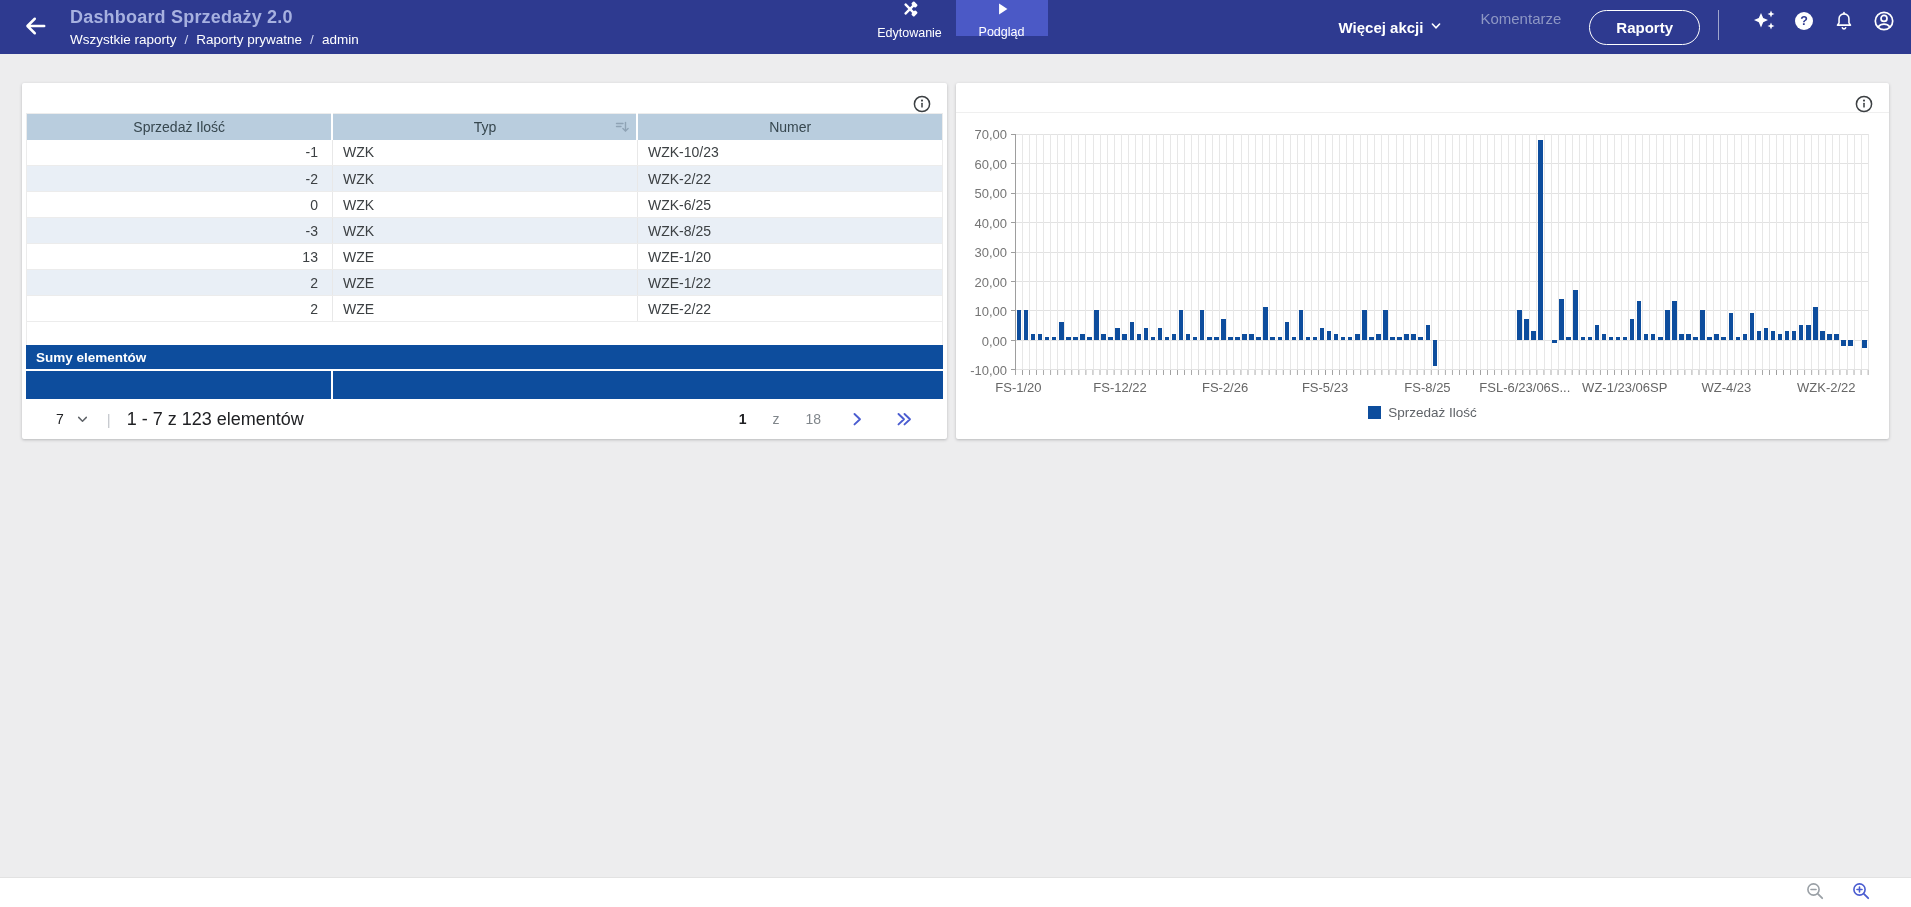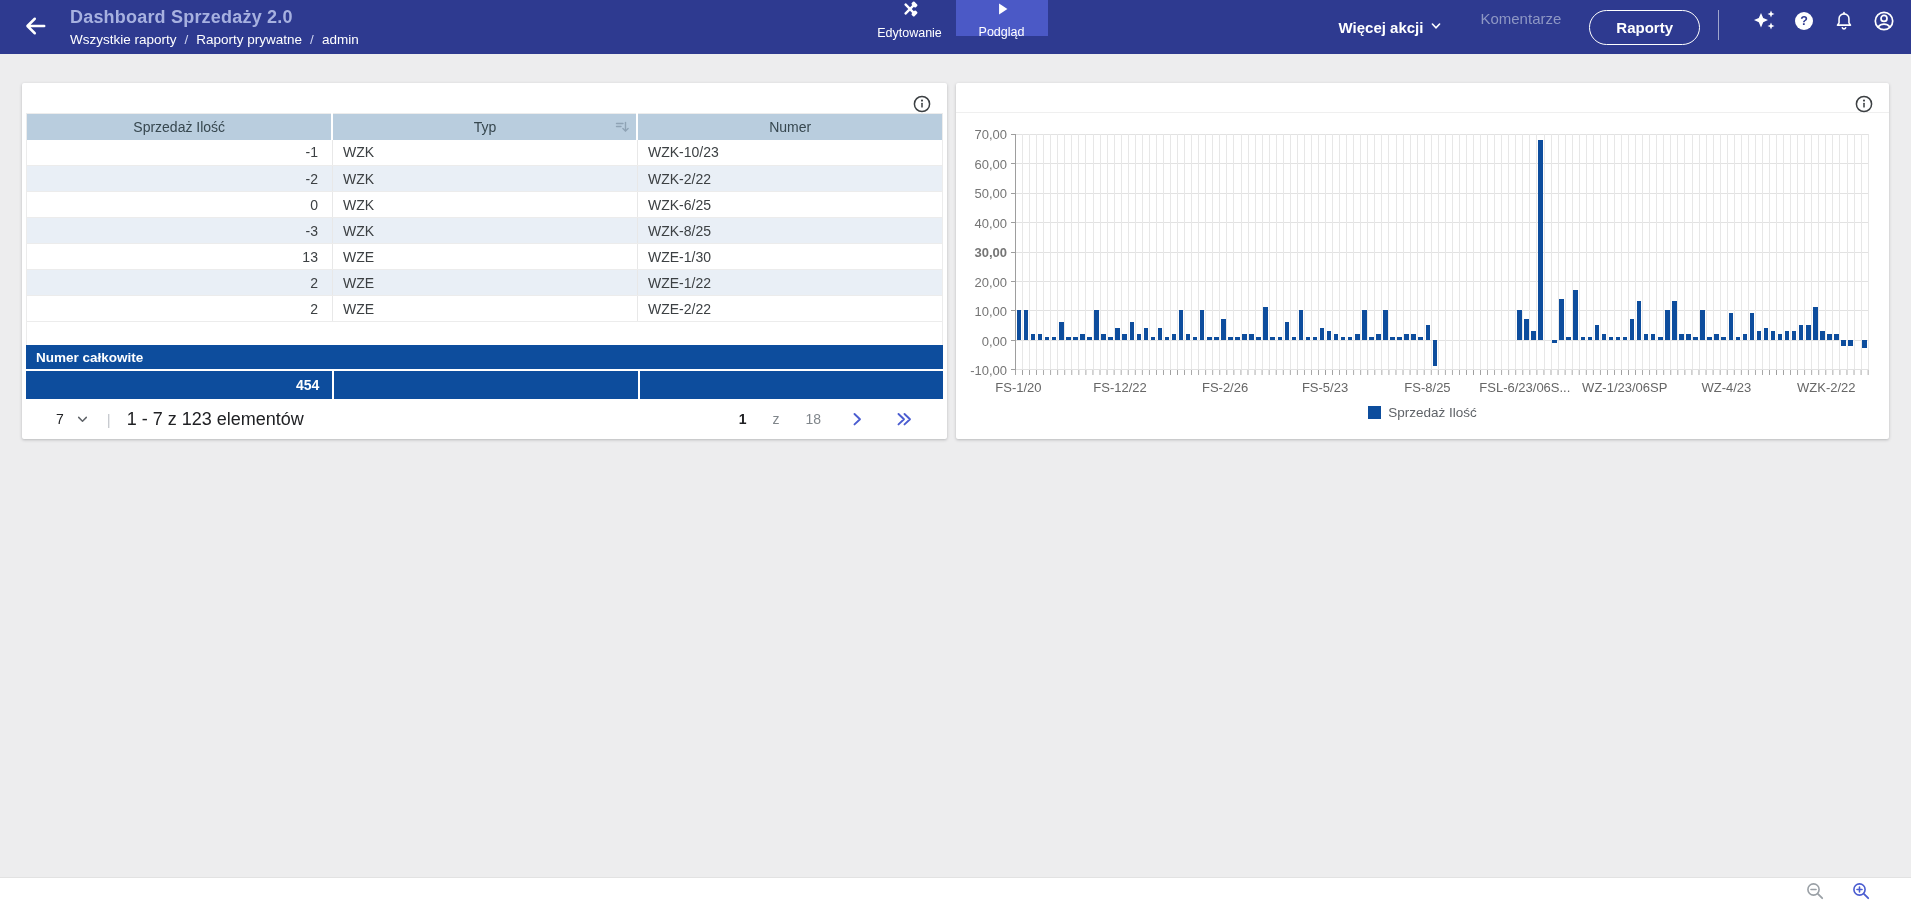--- a/index.html
+++ b/index.html
@@ -255,38 +255,37 @@
             <td class="cell-numer">WZK-6/25</td>
           </tr>
           <tr>
             <td class="cell-qty">-3</td>
             <td class="cell-typ">WZK</td>
             <td class="cell-numer">WZK-8/25</td>
           </tr>
           <tr>
             <td class="cell-qty">13</td>
             <td class="cell-typ">WZE</td>
-            <td class="cell-numer">WZE-1/30</td>
+            <td class="cell-numer">WZE-1/20</td>
           </tr>
           <tr>
             <td class="cell-qty">2</td>
             <td class="cell-typ">WZE</td>
             <td class="cell-numer">WZE-1/22</td>
           </tr>
           <tr>
             <td class="cell-qty">2</td>
             <td class="cell-typ">WZE</td>
             <td class="cell-numer">WZE-2/22</td>
           </tr>
         </tbody>
     </table>
     <div class="tbl-filler"></div>
-    <div class="totals-label">Numer całkowite</div>
+    <div class="totals-label">Sumy elementów</div>
     <div class="totals-row">
-      <div class="totals-cell tc1">454</div>
       <div class="totals-cell tc2"></div>
       <div class="totals-cell tc3"></div>
     </div>
     <div class="pager">
       <span class="pg-size">7</span>
       <span class="pg-chevron">
         <svg width="17" height="17" viewBox="0 0 20 20">
             <path d="M5.5 7.5 l4.5 4.6 4.5-4.6" stroke="#5f6368" stroke-width="1.7" fill="none" stroke-linecap="round" stroke-linejoin="round"></path>
           </svg>
       </span>
@@ -318,21 +317,21 @@
             <rect x="9.25" y="8.7" width="1.5" height="4.9" rx="0.6" fill="#3c4043"></rect>
           </svg>
       </span>
     </div>
     <div class="chart-body">
       <div class="ygutter" id="yaxis">
           <div class="ytick" style="top: 0%;">70,00</div>
           <div class="ytick" style="top: 12.5%;">60,00</div>
           <div class="ytick" style="top: 25%;">50,00</div>
           <div class="ytick" style="top: 37.5%;">40,00</div>
-          <div class="ytick" style="top: 50%; font-weight: bold;">30,00</div>
+          <div class="ytick" style="top: 50%;">30,00</div>
           <div class="ytick" style="top: 62.5%;">20,00</div>
           <div class="ytick" style="top: 75%;">10,00</div>
           <div class="ytick" style="top: 87.5%;">0,00</div>
           <div class="ytick" style="top: 100%;">-10,00</div>
         </div>
       <div class="plotcol">
         <div class="plot" id="plot">
             <div class="gridline" style="top: 0%;"></div>
             <div class="gridline" style="top: 12.5%;"></div>
             <div class="gridline" style="top: 25%;"></div>

